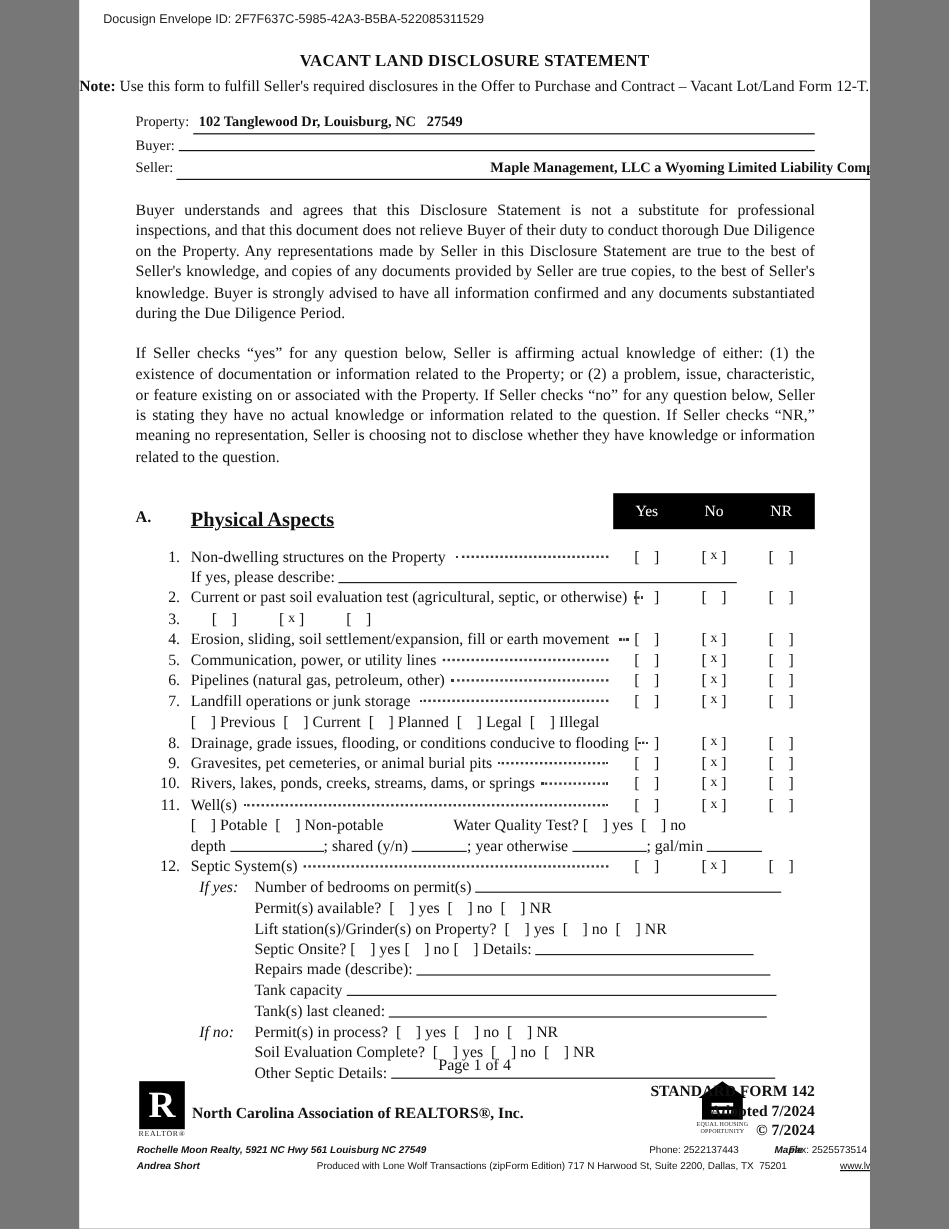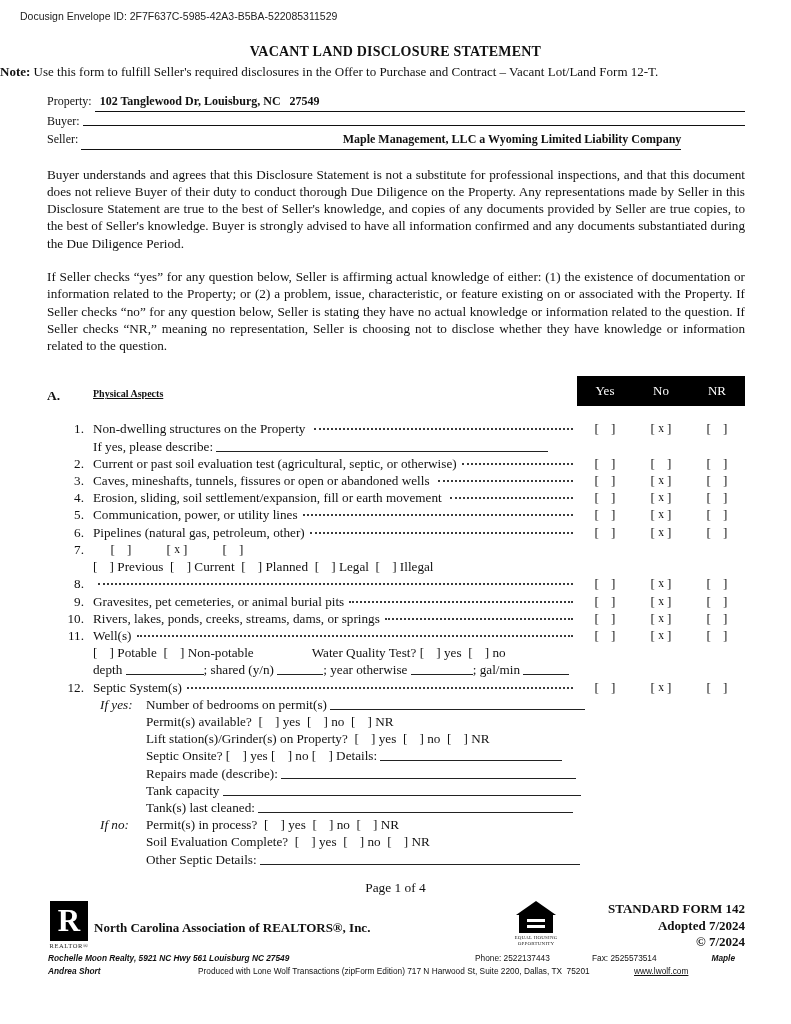--- a/index.html
+++ b/index.html
@@ -1,34 +1,34 @@
 <!DOCTYPE html>
 <html><head>
 <meta charset="utf-8">
 <style>
   html,body{margin:0;padding:0;background:#777;}
-  .page{position:relative;width:791px;height:1024px;margin:0 auto;background:#ffffff;
+  .page{position:relative;width:659px;height:1024px;margin:0 auto;background:#ffffff;
         font-family:"Liberation Serif",serif;color:#111;overflow:hidden;}
   .env{position:absolute;left:20px;top:10px;font-family:"Liberation Sans",sans-serif;
        font-size:10.5px;color:#222;}
   .title{position:absolute;top:44px;left:0;right:0;text-align:center;font-weight:bold;
          font-size:14px;letter-spacing:.2px;}
   .note{position:absolute;top:64px;left:0;right:0;text-align:left;font-size:13px;white-space:pre;}
   .note b{font-weight:bold;}
   .main{position:absolute;left:47px;right:46px;top:92px;}
   .pline{display:flex;align-items:baseline;font-size:12px;line-height:18.5px;}
   .plabel{white-space:pre;}
   .pfill{flex:1;border-bottom:1.3px solid #111;display:flex;align-items:baseline;}
   .pfill.short{flex:0 0 600px;justify-content:flex-end;}
   .prest{flex:1;}
   .pval{font-weight:bold;white-space:pre;padding-left:5px;}
   .para{margin-top:16px;text-align:justify;font-size:13.2px;line-height:17.3px;}
   .sech{position:relative;margin-top:24px;height:34px;}
   .sletter{position:absolute;left:0;top:10px;font-weight:bold;font-size:13.5px;}
-  .shead{position:absolute;left:46px;top:10px;font-weight:bold;text-decoration:underline;font-size:10px;}
+  .shead{position:absolute;left:46px;top:10px;font-weight:bold;text-decoration:underline;font-size:17px;}
   .anshdr{position:absolute;right:0;top:-2px;width:168px;height:30px;background:#000;
           display:flex;align-items:center;}
   .anshdr span{flex:0 0 56px;text-align:center;color:#fff;font-size:13px;}
   .rows{margin-top:8px;}
   .row{display:flex;align-items:baseline;line-height:17.2px;font-size:13.2px;}
   .num{flex:0 0 46px;text-align:right;padding-right:9px;box-sizing:border-box;}
   .ind1{padding-left:46px;}
   .ind2{padding-left:53px;}
   .iflab{flex:0 0 46px;font-style:italic;white-space:pre;}
   .content{flex:1;display:flex;align-items:baseline;white-space:pre;min-width:0;}
@@ -144,21 +144,20 @@
             </span>
           </span>
           <span class="col">
             <span class="cb">
               <span class="mid"></span>
             </span>
           </span>
         </div>
         <div class="row">
           <span class="num">3.</span>
-          <span class="content"><span class="t">Caves, mineshafts, tunnels, fissures or open or abandoned wells </span><span class="leader"></span></span>
           <span class="col">
             <span class="cb">
               <span class="mid"></span>
             </span>
           </span>
           <span class="col">
             <span class="cb">
               <span class="mid">x</span>
             </span>
           </span>
@@ -220,20 +219,21 @@
             </span>
           </span>
           <span class="col">
             <span class="cb">
               <span class="mid"></span>
             </span>
           </span>
         </div>
         <div class="row">
           <span class="num">7.</span>
+          <span class="content"><span class="t">Landfill operations or junk storage </span><span class="leader"></span></span>
           <span class="col">
             <span class="cb">
               <span class="mid"></span>
             </span>
           </span>
           <span class="col">
             <span class="cb">
               <span class="mid">x</span>
             </span>
           </span>
@@ -241,21 +241,21 @@
             <span class="cb">
               <span class="mid"></span>
             </span>
           </span>
         </div>
         <div class="row ind1">
           <span class="content"><span class="cb"><span class="mid"></span></span><span class="t"> Previous  </span><span class="cb"><span class="mid"></span></span><span class="t"> Current  </span><span class="cb"><span class="mid"></span></span><span class="t"> Planned  </span><span class="cb"><span class="mid"></span></span><span class="t"> Legal  </span><span class="cb"><span class="mid"></span></span><span class="t"> Illegal</span></span>
         </div>
         <div class="row">
           <span class="num">8.</span>
-          <span class="content"><span class="leader"></span></span>
+          <span class="content"><span class="t">Drainage, grade issues, flooding, or conditions conducive to flooding </span><span class="leader"></span></span>
           <span class="col">
             <span class="cb">
               <span class="mid"></span>
             </span>
           </span>
           <span class="col">
             <span class="cb">
               <span class="mid">x</span>
             </span>
           </span>

